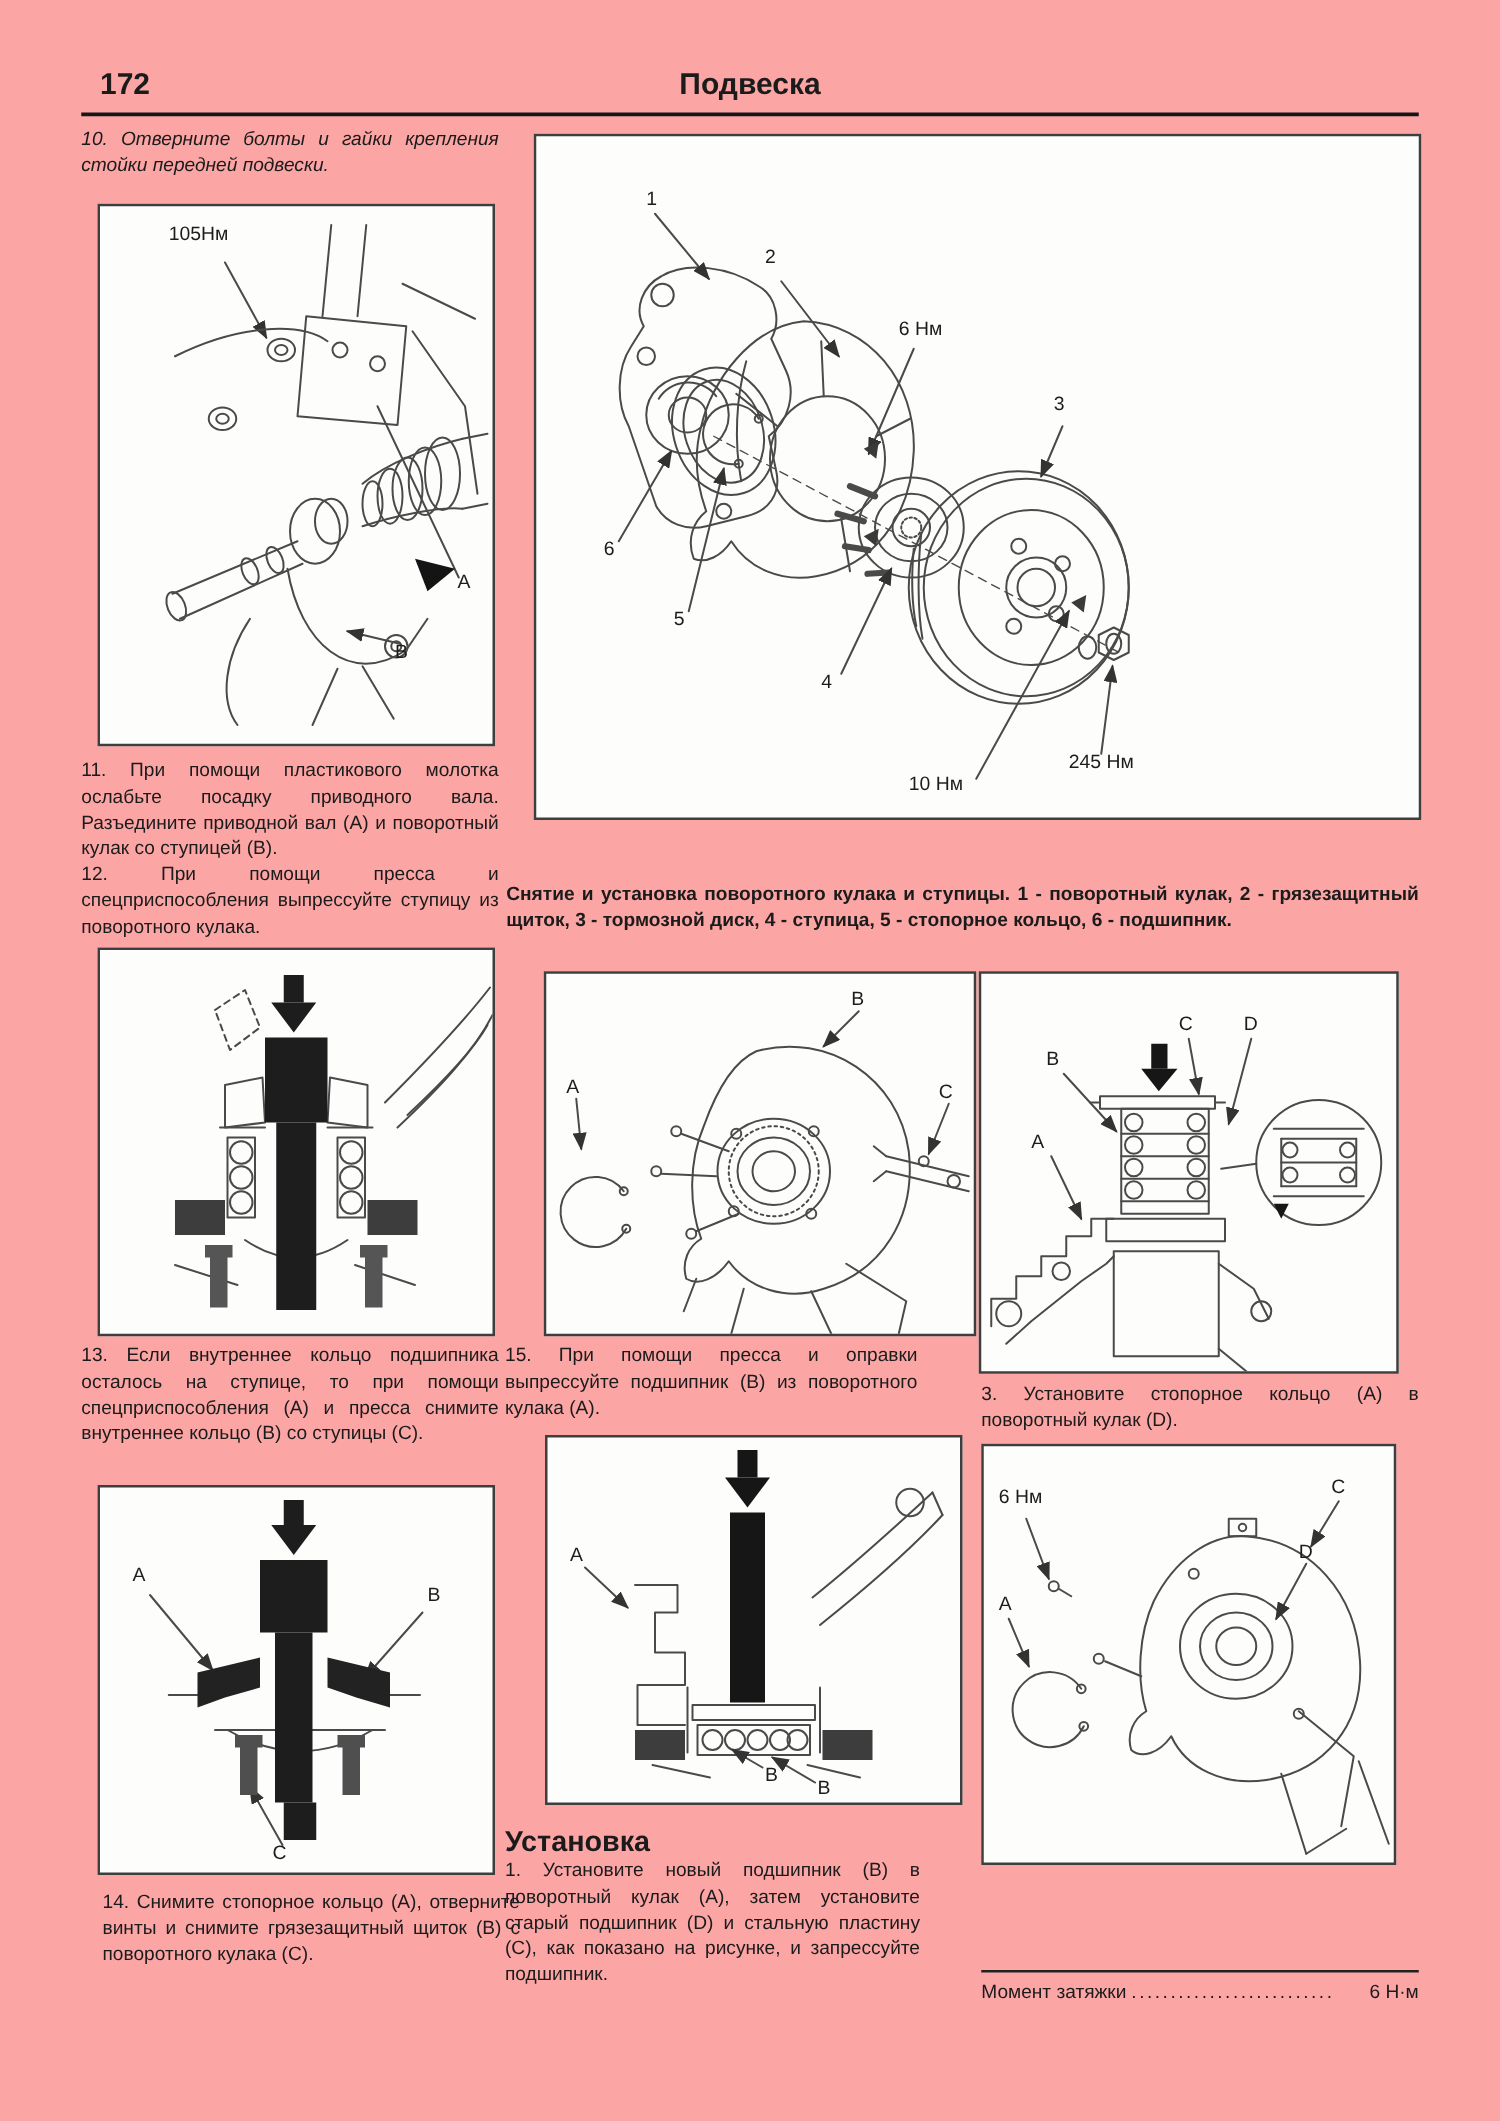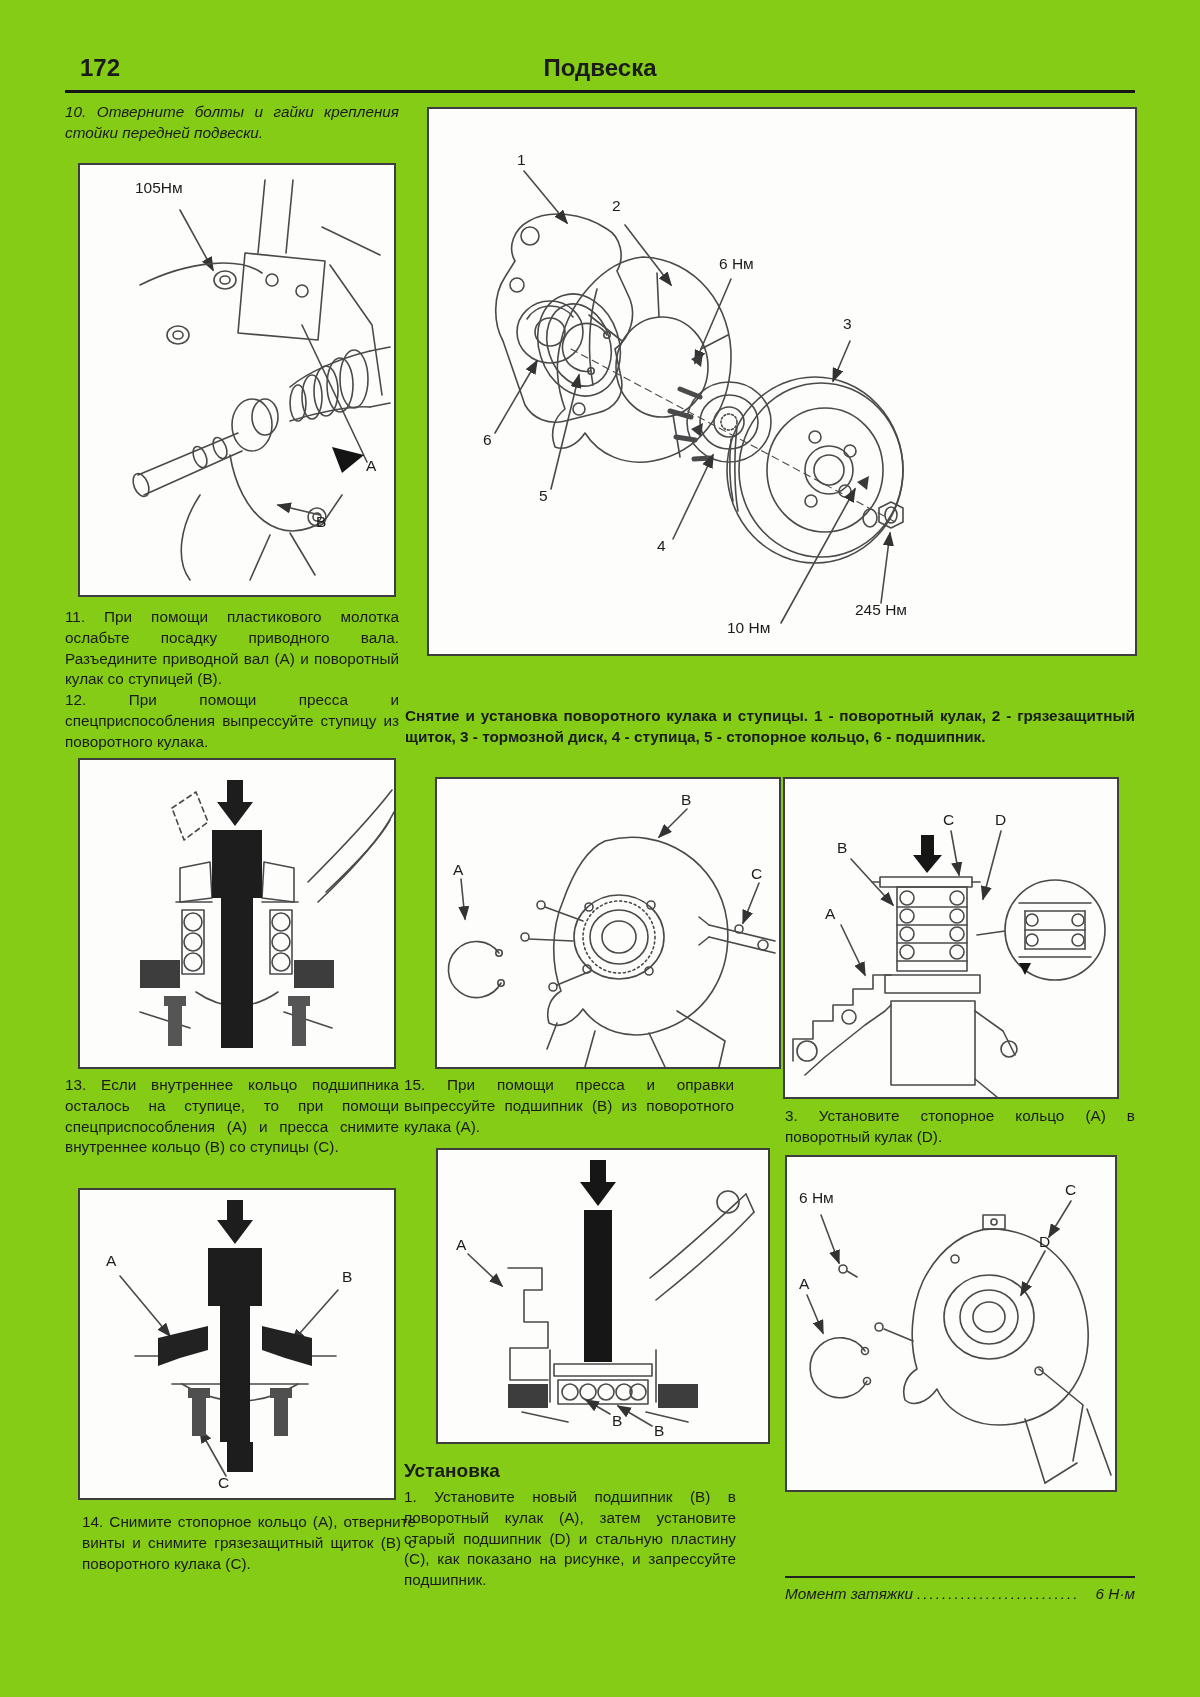--- a/index.html
+++ b/index.html
@@ -1,30 +1,30 @@
 <!DOCTYPE html>
 <html><head>
 <meta charset="utf-8">
 <style>
   html,body{margin:0;padding:0;background:#e8e8e6;}
-  .page{position:relative;width:1200px;height:1697px;background:#84cc16;
+  .page{position:relative;width:1200px;height:1697px;background:#fca5a5;
         font-family:"Liberation Sans",sans-serif;color:#1b1b1b;overflow:hidden;}
   .pagenum{position:absolute;left:80px;top:54px;font-size:24px;font-weight:bold;}
   .pagetitle{position:absolute;left:65px;top:54px;width:1070px;text-align:center;
              font-size:24px;font-weight:bold;}
   .headrule{position:absolute;left:65px;top:90px;width:1070px;height:3px;background:#161616;}
   .para{position:absolute;font-size:15.3px;line-height:1.36;text-align:justify;margin:0;}
   .para p{margin:0;}
   .bold{font-weight:bold;}
   .figbox{position:absolute;border:2px solid #3e3e3e;background:#fdfdfc;}
   .figbox svg{position:absolute;left:0;top:0;width:100%;height:100%;}
   .callout{position:absolute;font-size:15.5px;color:#1c1c1c;white-space:nowrap;}
-  .heading{position:absolute;font-size:19px;font-weight:bold;}
+  .heading{position:absolute;font-size:23px;font-weight:bold;}
   .torque-row{position:absolute;display:flex;align-items:baseline;
-              border-top:2px solid #222;padding-top:7px;font-style:italic;font-size:15.3px;}
+              border-top:2px solid #222;padding-top:7px;font-size:15.3px;}
   .torque-dots{flex:1;overflow:hidden;white-space:nowrap;letter-spacing:2px;margin:0 4px;}
 </style>
 </head>
 <body>
 
 <div class="page">
 
   <div class="pagenum">172</div>
   <div class="pagetitle">Подвеска</div>
   <div class="headrule"></div>

